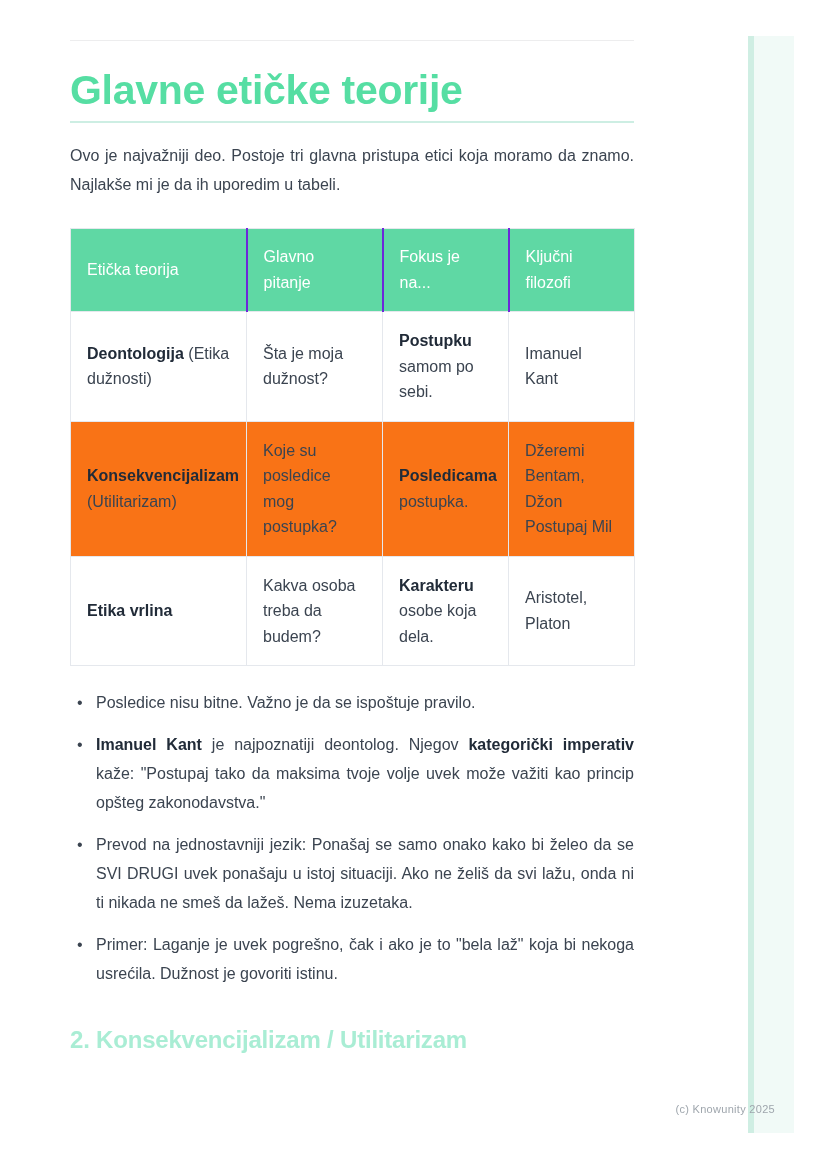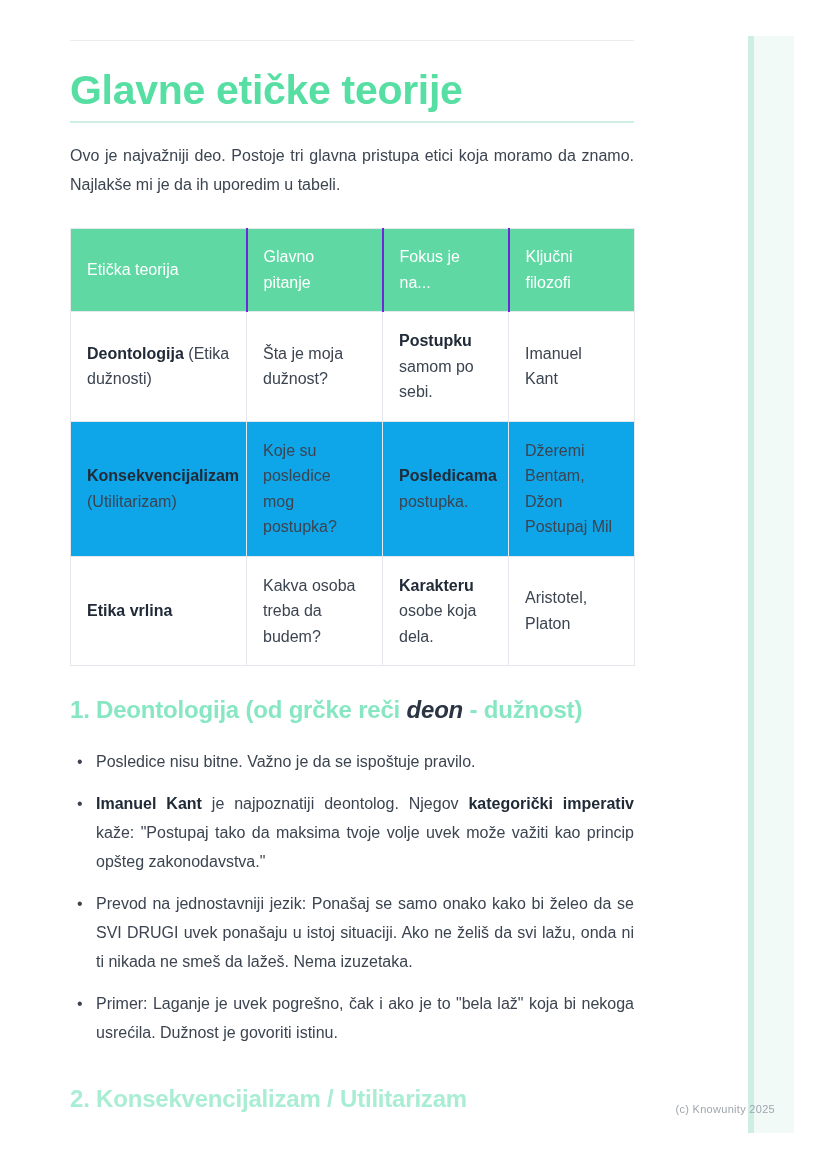--- a/index.html
+++ b/index.html
@@ -25,21 +25,21 @@
   .theory-table th{
     background:#5fd8a4;color:#ffffff;font-weight:500;text-align:left;
     padding:15px 16px;line-height:26px;vertical-align:middle;
   }
   .theory-table th + th{border-left:2px solid #6d28d9;margin-left:36px;}
   .theory-table td{
     padding:16px 16px;line-height:25.5px;vertical-align:middle;text-align:left;
     border-top:1px solid #e5e8ed;
   }
   .theory-table td + td{border-left:1px solid #e5e8ed;}
-  .theory-table tr.alt td{background:#0ea5e9;}
+  .theory-table tr.alt td{background:#f97316;}
   .b{font-weight:bold;color:#212b38;}
   .i{}
   h2.section{
     margin:29px 0 0 0;font-size:24px;line-height:30px;font-weight:bold;letter-spacing:-0.2px;
   }
   h2.section-1{color:#87e7c3;}
   h2.section-2{margin-top:37px;color:#a9edd4;}
   h2 .em-dark{color:#2b3442;font-style:italic;font-weight:bold;}
   ul.bullets{margin:22px 0 0 0;padding:0;list-style:none;}
   ul.bullets li{
@@ -103,21 +103,20 @@
       </tr>
       <tr>
         <td><span class="b">Etika vrlina</span><span></span></td>
         <td>Kakva osoba treba da budem?</td>
         <td><span class="b">Karakteru</span><span> osobe koja dela.</span></td>
         <td>Aristotel, Platon</td>
       </tr>
     </tbody>
   </table>
 
-  <h2 class="section section-1"><span>1. Deontologija (od grčke reči </span><span class="em-dark">deon</span><span> - dužnost)</span></h2>
 
   <ul class="bullets">
     <li><span>Posledice nisu bitne. Važno je da se ispoštuje pravilo.</span></li>
     <li><span class="b">Imanuel Kant</span><span> je najpoznatiji deontolog. Njegov </span><span class="b">kategorički imperativ</span><span> kaže: "Postupaj tako da maksima tvoje volje uvek može važiti kao princip opšteg zakonodavstva."</span></li>
     <li><span class="i">Prevod na jednostavniji jezik</span><span>: Ponašaj se samo onako kako bi želeo da se SVI DRUGI uvek ponašaju u istoj situaciji. Ako ne želiš da svi lažu, onda ni ti nikada ne smeš da lažeš. Nema izuzetaka.</span></li>
     <li><span>Primer: Laganje je uvek pogrešno, čak i ako je to "bela laž" koja bi nekoga usrećila. Dužnost je govoriti istinu.</span></li>
   </ul>
 
   <h2 class="section section-2">2. Konsekvencijalizam / Utilitarizam</h2>
 </div>

